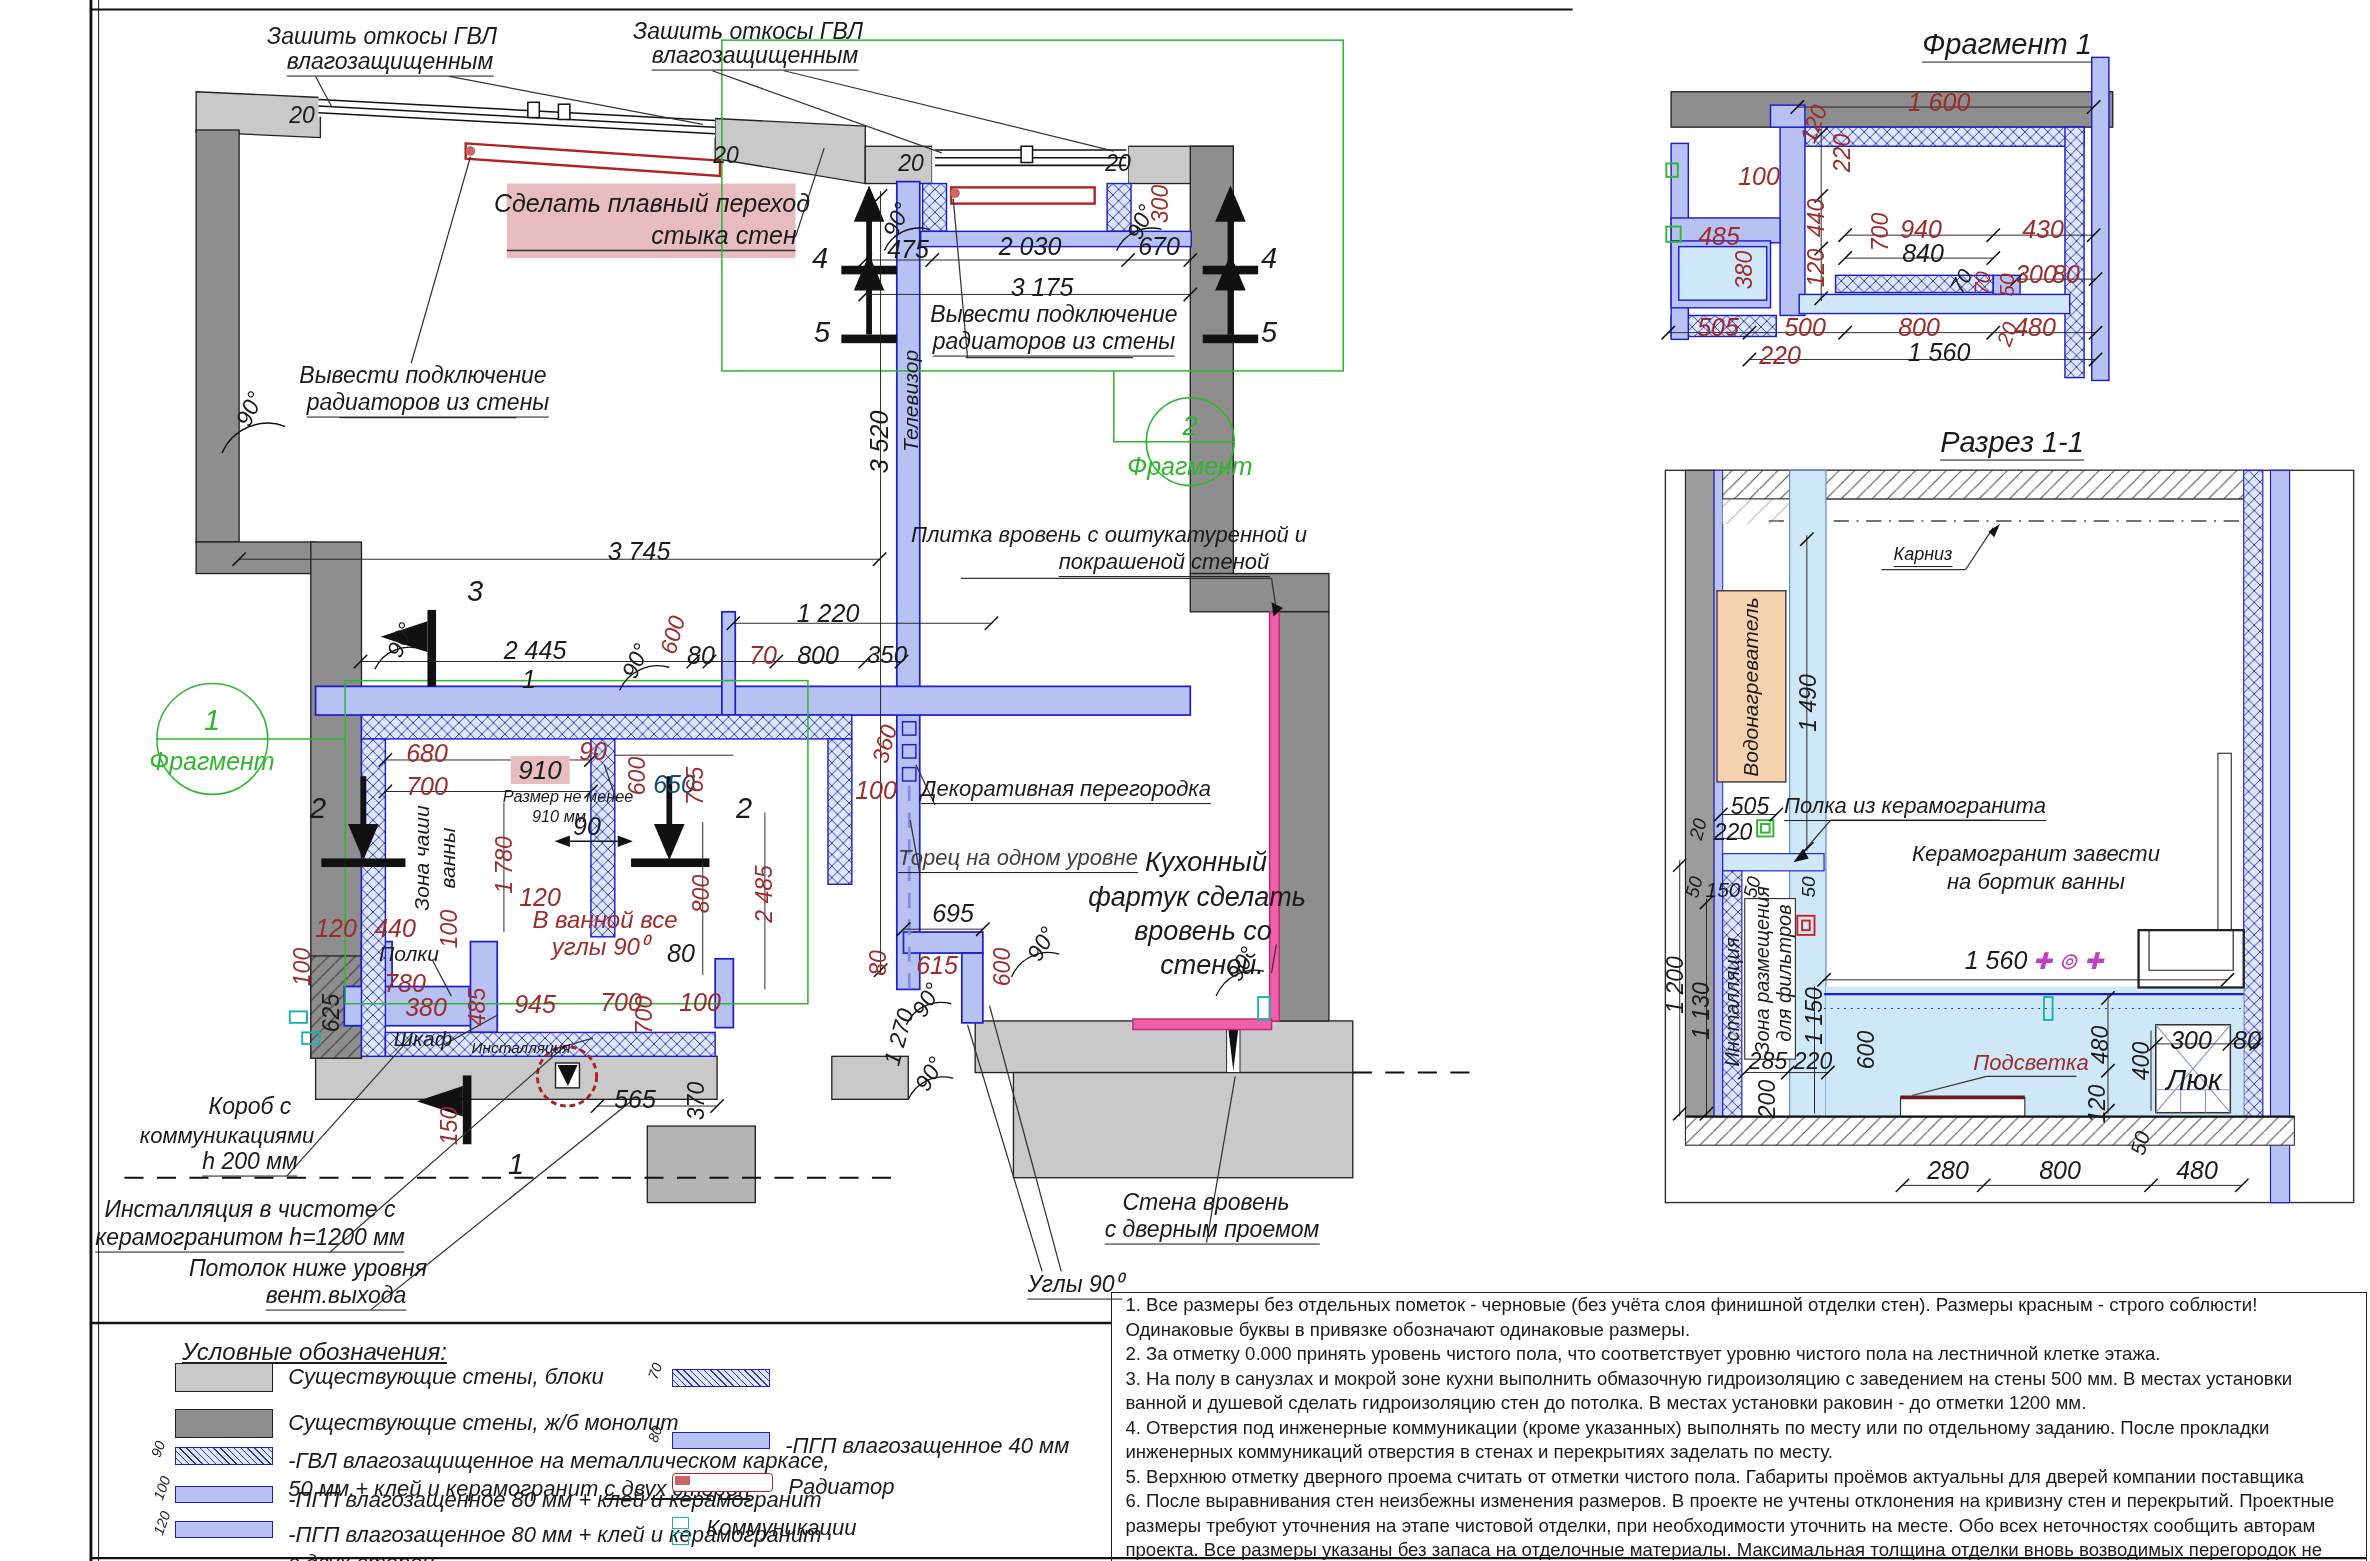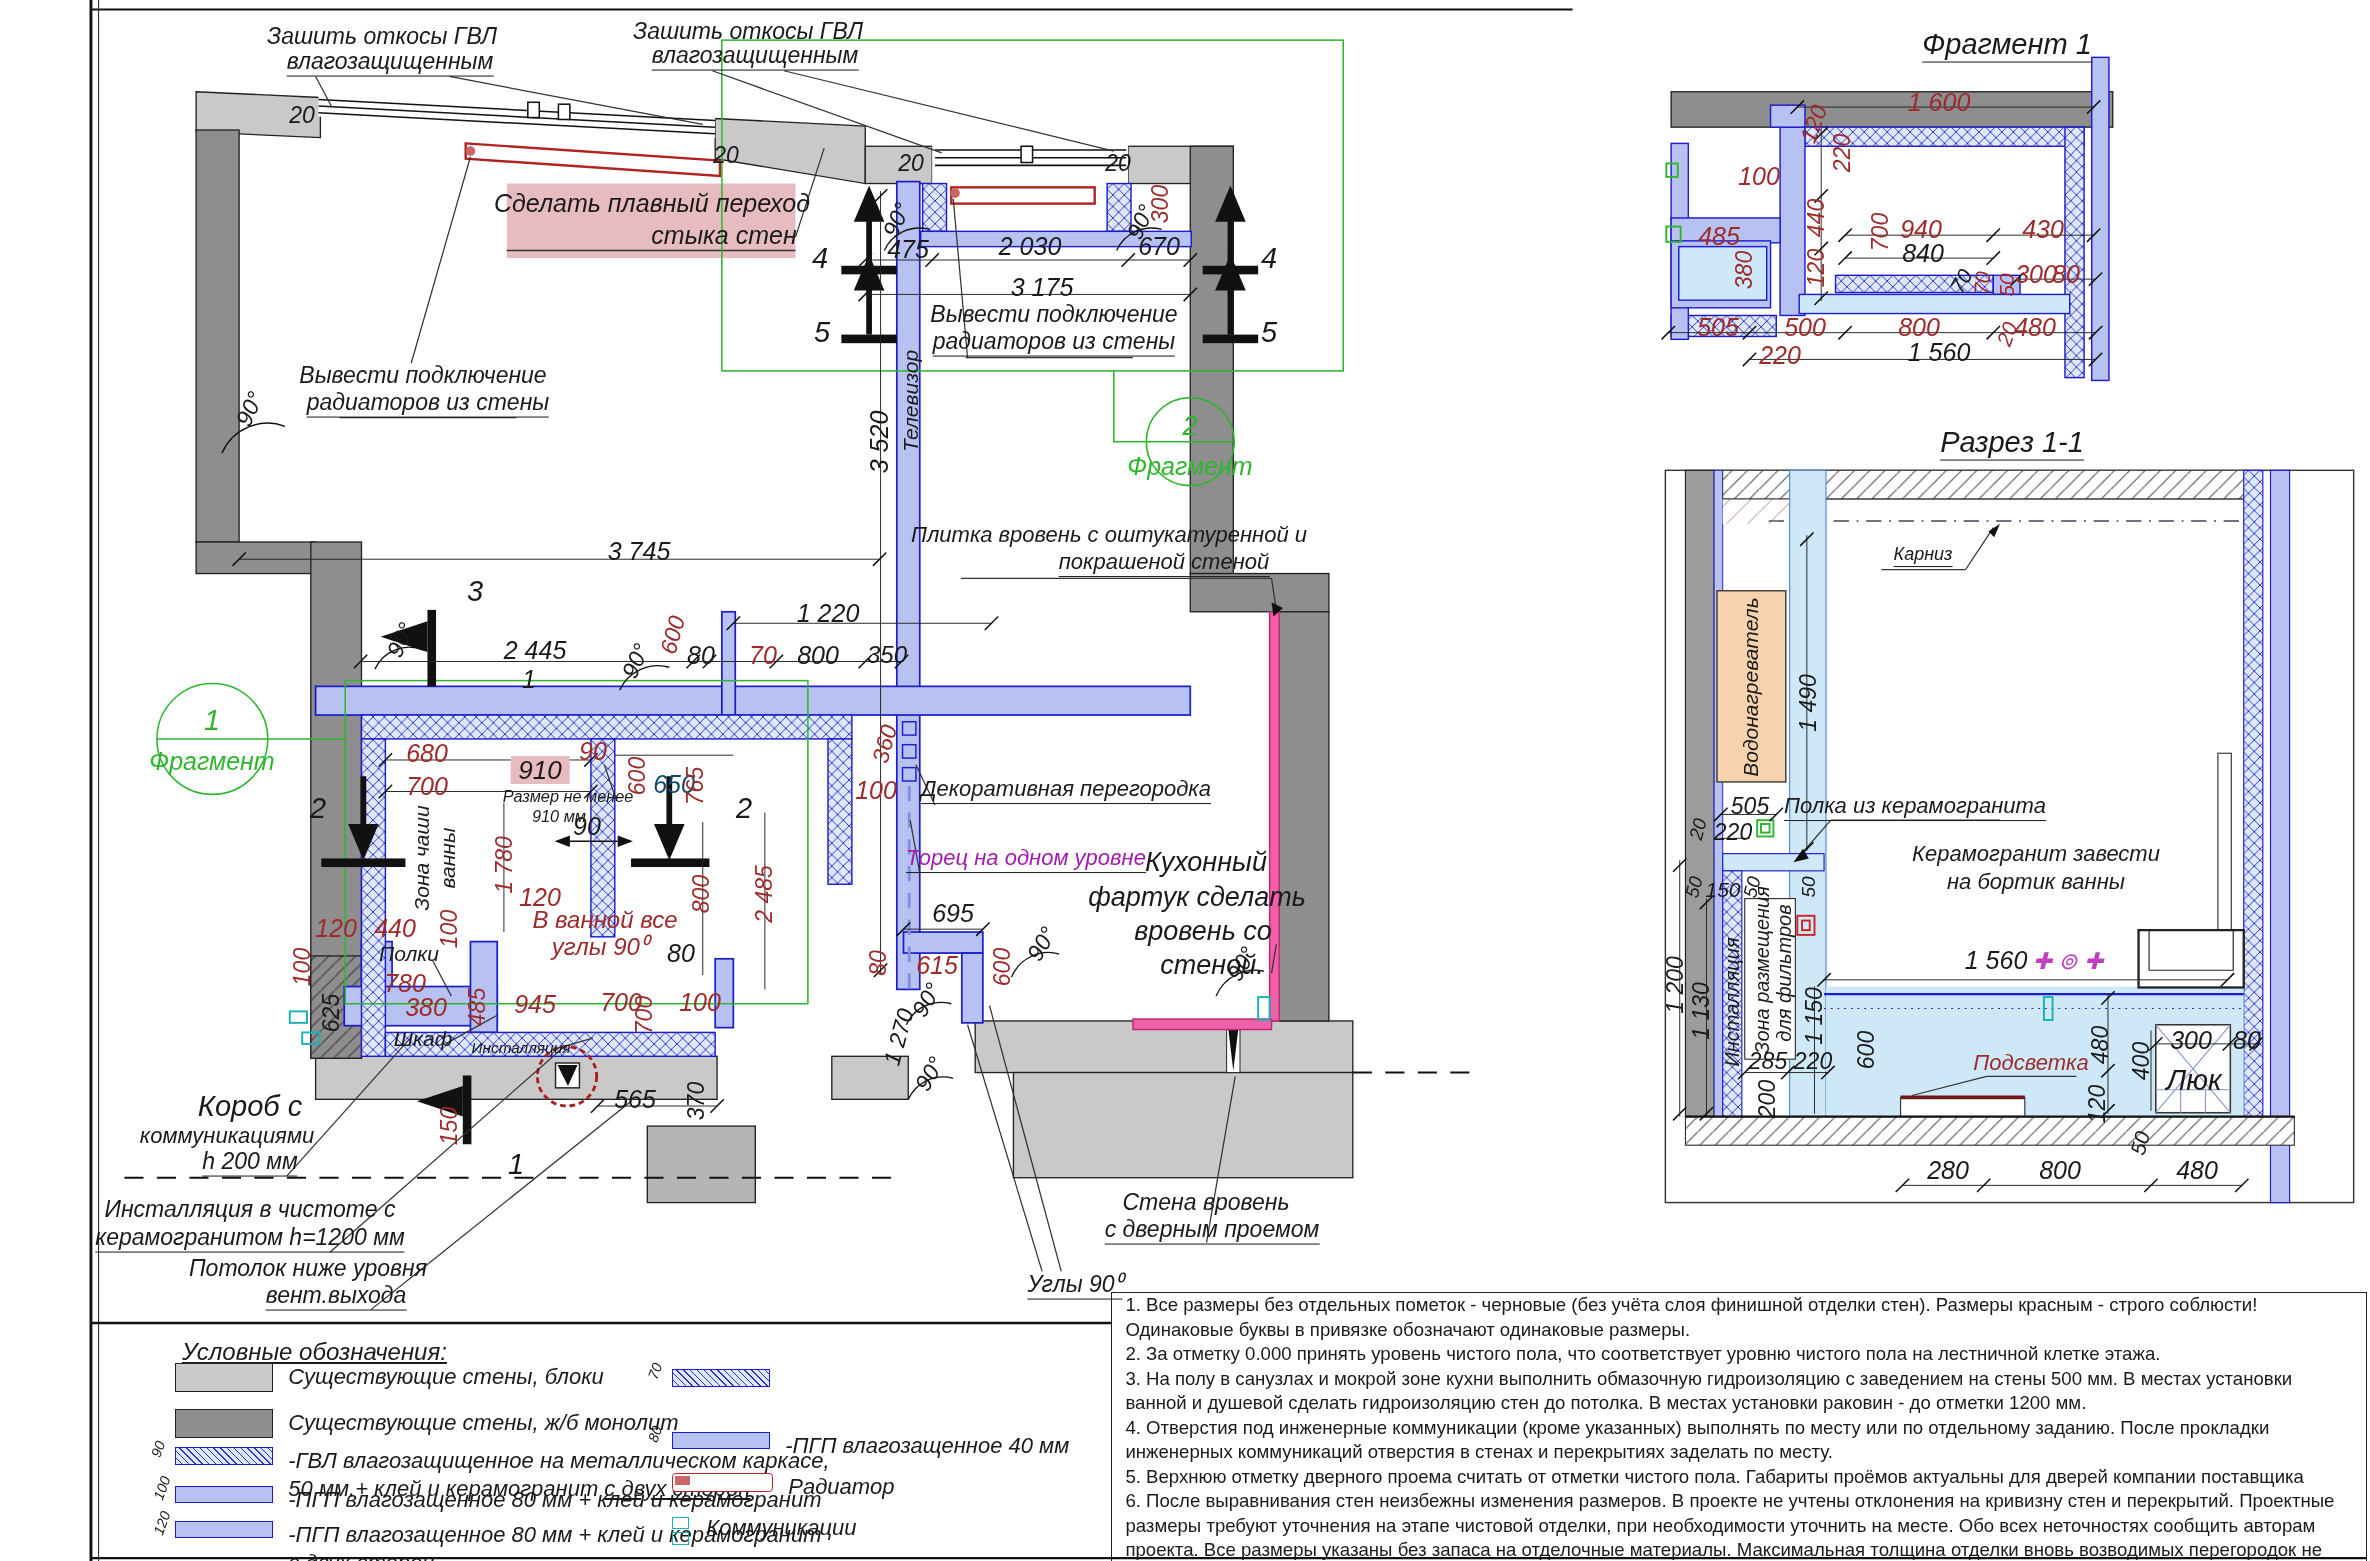--- a/index.html
+++ b/index.html
@@ -510,21 +510,21 @@
       <div class="lbl" style="left: 423px; top: 1038px; font-size: 21px; color: rgb(26, 26, 26); transform: translate(-50%, -50%);">Шкаф</div>
       <div class="lbl" style="left: 535px; top: 1004px; font-size: 25px; color: rgb(158, 43, 43); transform: translate(-50%, -50%);">945</div>
       <div class="lbl" style="left: 621px; top: 1002px; font-size: 25px; color: rgb(158, 43, 43); transform: translate(-50%, -50%);">700</div>
       <div class="lbl" style="left: 644px; top: 1015px; font-size: 23px; color: rgb(158, 43, 43); transform: translate(-50%, -50%) rotate(-90deg);">700</div>
       <div class="lbl" style="left: 700px; top: 1002px; font-size: 25px; color: rgb(158, 43, 43); transform: translate(-50%, -50%);">100</div>
       <div class="lbl" style="left: 521px; top: 1048px; font-size: 15.3px; color: rgb(26, 26, 26); transform: translate(-50%, -50%);">Инсталляция</div>
       <div class="lbl" style="left: 449px; top: 1126px; font-size: 23px; color: rgb(158, 43, 43); transform: translate(-50%, -50%) rotate(-90deg);">150</div>
       <div class="lbl" style="left: 516px; top: 1164px; font-size: 29px; color: rgb(26, 26, 26); transform: translate(-50%, -50%);">1</div>
       <div class="lbl" style="left: 635px; top: 1099px; font-size: 25px; color: rgb(26, 26, 26); transform: translate(-50%, -50%);">565</div>
       <div class="lbl" style="left: 696px; top: 1101px; font-size: 23px; color: rgb(26, 26, 26); transform: translate(-50%, -50%) rotate(-90deg);">370</div>
-      <div class="lbl" style="left: 250px; top: 1106px; font-size: 29px; color: rgb(26, 26, 26); transform: translate(-50%, -50%);">Короб  с</div>
+      <div class="lbl" style="left: 250px; top: 1106px; font-size: 23px; color: rgb(26, 26, 26); transform: translate(-50%, -50%);">Короб  с</div>
       <div class="lbl" style="left: 227px; top: 1136px; font-size: 22px; color: rgb(26, 26, 26); transform: translate(-50%, -50%);">коммуникациями</div>
       <div class="lbl u" style="left: 250px; top: 1163px; font-size: 23px; color: rgb(26, 26, 26); transform: translate(-50%, -50%);">h 200 мм</div>
       <div class="lbl" style="left: 250px; top: 1209px; font-size: 23px; color: rgb(26, 26, 26); transform: translate(-50%, -50%);">Инсталляция в чистоте с</div>
       <div class="lbl u" style="left: 250px; top: 1239px; font-size: 23px; color: rgb(26, 26, 26); transform: translate(-50%, -50%);">керамогранитом h=1200 мм</div>
       <div class="lbl" style="left: 308px; top: 1268px; font-size: 23px; color: rgb(26, 26, 26); transform: translate(-50%, -50%);">Потолок ниже уровня</div>
       <div class="lbl u" style="left: 336px; top: 1297px; font-size: 23px; color: rgb(26, 26, 26); transform: translate(-50%, -50%);">вент.выхода</div>
       <div class="lbl u" style="left: 1075px; top: 1286px; font-size: 23px; color: rgb(26, 26, 26); transform: translate(-50%, -50%);">Углы 90⁰</div>
       <div class="lbl" style="left: 1206px; top: 1202px; font-size: 23px; color: rgb(26, 26, 26); transform: translate(-50%, -50%);">Стена вровень</div>
       <div class="lbl u" style="left: 1212px; top: 1231px; font-size: 23px; color: rgb(26, 26, 26); transform: translate(-50%, -50%);">с дверным проемом</div>
       <div class="lbl" style="left: 953px; top: 913px; font-size: 25px; color: rgb(26, 26, 26); transform: translate(-50%, -50%);">695</div>
@@ -532,21 +532,21 @@
       <div class="lbl" style="left: 878px; top: 963px; font-size: 23px; color: rgb(158, 43, 43); transform: translate(-50%, -50%) rotate(-90deg);">80</div>
       <div class="lbl" style="left: 1002px; top: 967px; font-size: 23px; color: rgb(158, 43, 43); transform: translate(-50%, -50%) rotate(-90deg);">600</div>
       <div class="lbl" style="left: 1042px; top: 944px; font-size: 23px; color: rgb(26, 26, 26); transform: translate(-50%, -50%) rotate(-60deg);">90°</div>
       <div class="lbl" style="left: 927px; top: 1000px; font-size: 23px; color: rgb(26, 26, 26); transform: translate(-50%, -50%) rotate(-60deg);">90°</div>
       <div class="lbl" style="left: 930px; top: 1074px; font-size: 23px; color: rgb(26, 26, 26); transform: translate(-50%, -50%) rotate(-60deg);">90°</div>
       <div class="lbl" style="left: 899px; top: 1037px; font-size: 23px; color: rgb(26, 26, 26); transform: translate(-50%, -50%) rotate(-75deg);">1 270</div>
       <div class="lbl" style="left: 1242px; top: 964px; font-size: 23px; color: rgb(26, 26, 26); transform: translate(-50%, -50%) rotate(-60deg);">90°</div>
       <div class="lbl" style="left: 885px; top: 744px; font-size: 23px; color: rgb(158, 43, 43); transform: translate(-50%, -50%) rotate(-75deg);">360</div>
       <div class="lbl" style="left: 876px; top: 790px; font-size: 25px; color: rgb(158, 43, 43); transform: translate(-50%, -50%);">100</div>
       <div class="lbl u" style="left: 1066px; top: 791px; font-size: 22px; color: rgb(26, 26, 26); transform: translate(-50%, -50%);">Декоративная перегородка</div>
-      <div class="lbl u" style="left: 1018px; top: 860px; font-size: 22px; color: #a21caf; transform: translate(-50%, -50%); margin-left: 8px;">Торец на одном уровне</div>
+      <div class="lbl u" style="left: 1018px; top: 860px; font-size: 22px; color: #404040; transform: translate(-50%, -50%);">Торец на одном уровне</div>
       <div class="lbl" style="left: 1206px; top: 862px; font-size: 27px; color: rgb(26, 26, 26); transform: translate(-50%, -50%);">Кухонный</div>
       <div class="lbl" style="left: 1197px; top: 897px; font-size: 27px; color: rgb(26, 26, 26); transform: translate(-50%, -50%);">фартук сделать</div>
       <div class="lbl" style="left: 1203px; top: 931px; font-size: 27px; color: rgb(26, 26, 26); transform: translate(-50%, -50%);">вровень со</div>
       <div class="lbl" style="left: 1212px; top: 965px; font-size: 27px; color: rgb(26, 26, 26); transform: translate(-50%, -50%);">стеной.</div>
       <div class="lbl" style="left: 212px; top: 720px; font-size: 29px; color: rgb(47, 181, 47); transform: translate(-50%, -50%);">1</div>
       <div class="lbl" style="left: 212px; top: 761px; font-size: 25px; color: rgb(47, 181, 47); transform: translate(-50%, -50%);">Фрагмент</div>
       <div class="lbl u" style="left: 2007px; top: 46px; font-size: 29px; color: rgb(26, 26, 26); transform: translate(-50%, -50%);">Фрагмент 1</div>
       <div class="lbl" style="left: 1939px; top: 102px; font-size: 25px; color: rgb(158, 43, 43); transform: translate(-50%, -50%);">1 600</div>
       <div class="lbl" style="left: 1814px; top: 124px; font-size: 23px; color: rgb(158, 43, 43); transform: translate(-50%, -50%) rotate(-70deg);">120</div>
       <div class="lbl" style="left: 1842px; top: 153px; font-size: 23px; color: rgb(158, 43, 43); transform: translate(-50%, -50%) rotate(-90deg);">220</div>

